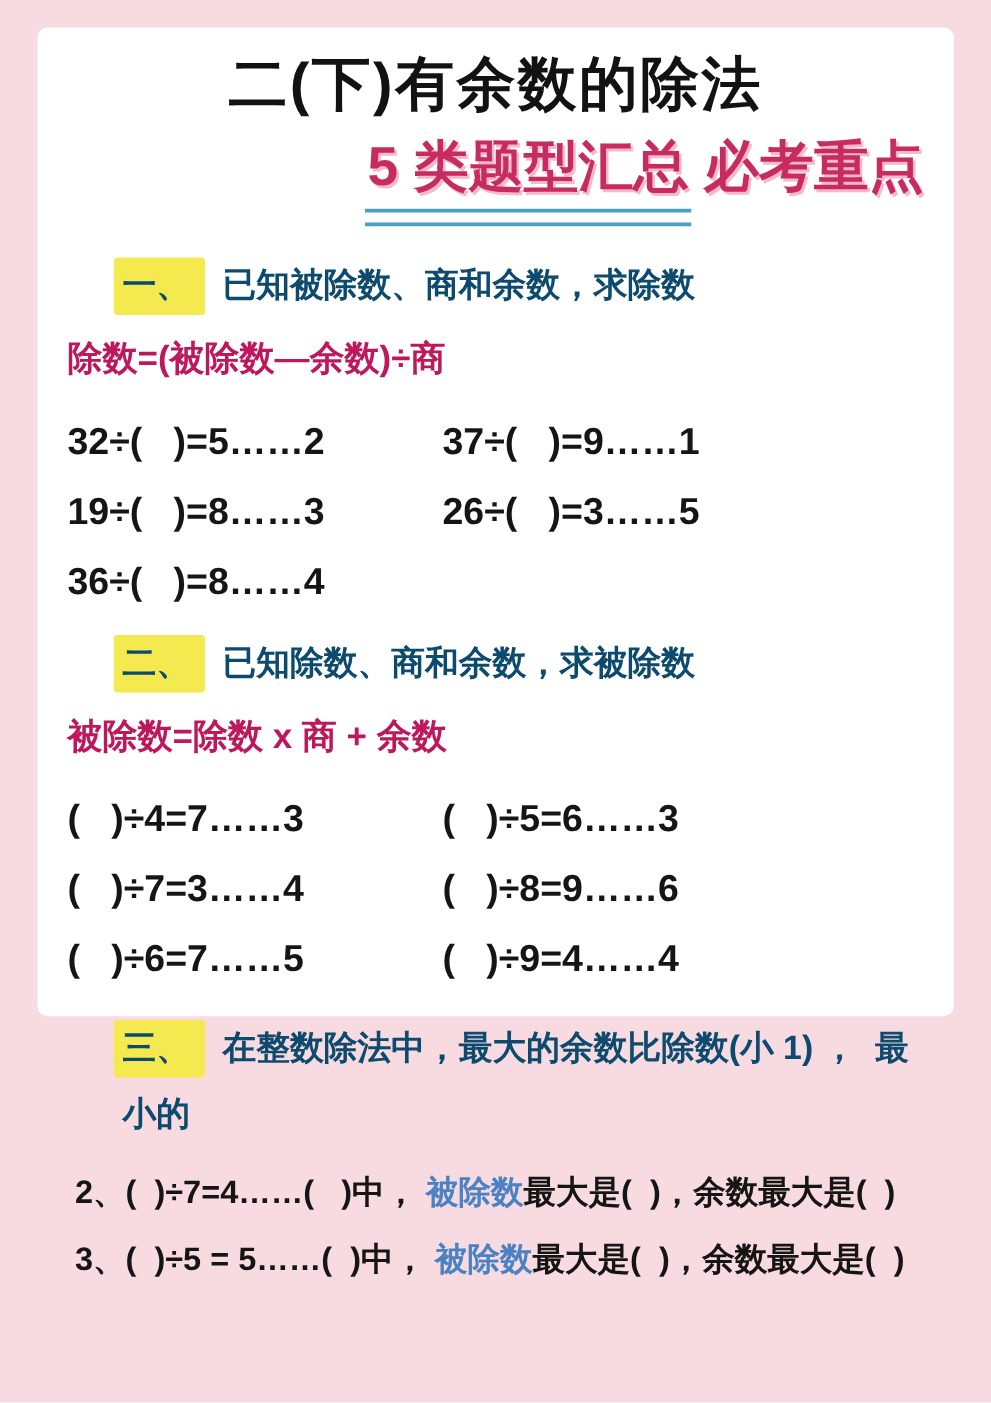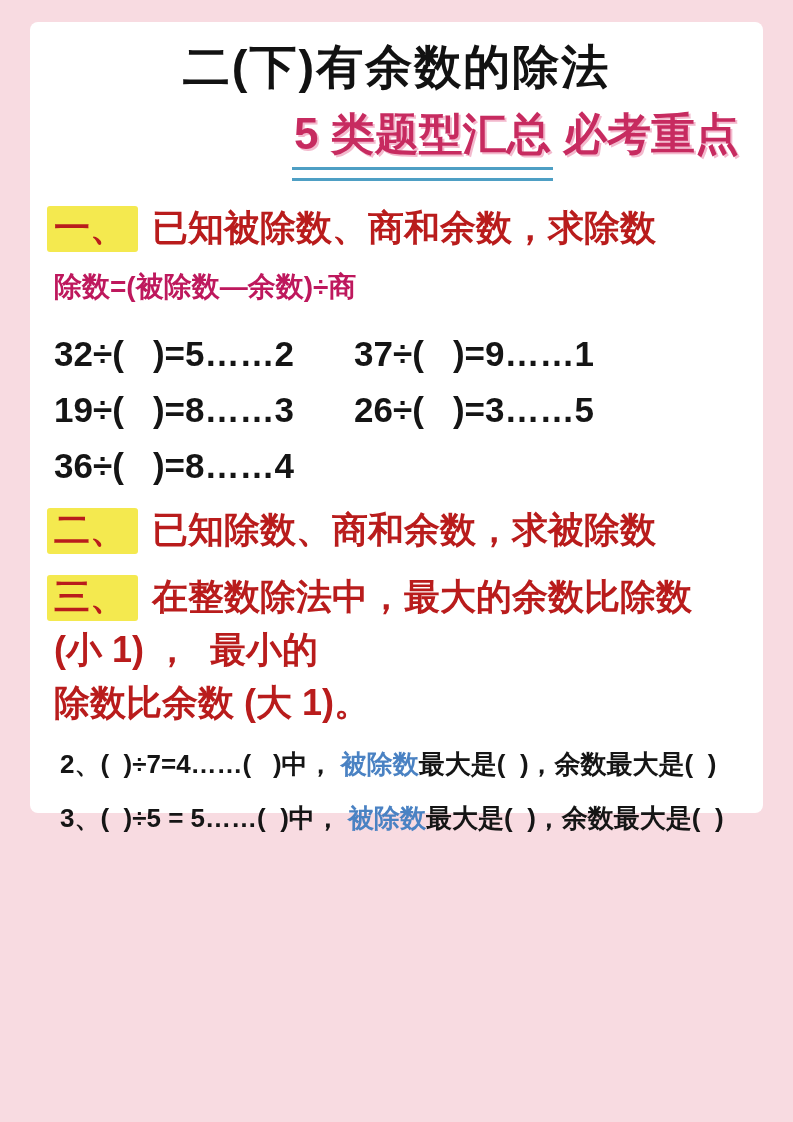--- a/index.html
+++ b/index.html
@@ -47,24 +47,25 @@
     position: absolute;
     left: -2px; right: -2px;
     height: 3px;
     background: #4e9fc4;
   }
   .sub-underlined::before { bottom: -10px; }
   .sub-underlined::after  { bottom: -21px; }
 
   .section { margin: 0; }
   .sec-head {
-    font-size: 36px;
+    font-size: 27px;
     font-weight: 600;
     line-height: 48px;
-    color: #b91c1c;
+    color: #0c4a6e;
+    margin-left: 44px;
   }
   .sec1 { margin-top: 44px; }
   .sec2 { margin-top: 12px; }
   .sec3 { margin-top: 16px; }
   .sec3 .sec-head { line-height: 53px; font-weight: 600; }
 
   .marker {
     display: inline-block;
     background: #f4e94f;
     border-radius: 3px;
@@ -80,21 +81,21 @@
     font-size: 28px;
     font-weight: 600;
     line-height: 38px;
     color: #be185d;
   }
 
   .eq-grid {
     margin-top: 20px;
     display: grid;
     grid-template-columns: 300px 1fr;
-    font-size: 35px;
+    font-size: 30px;
     font-weight: 600;
     line-height: 56px;
     color: #151515;
   }
   .eq-grid .eq { white-space: pre-wrap; }
 
   .items { margin-top: 8px; }
   .item {
     font-size: 26px;
     font-weight: 600;
@@ -127,26 +128,34 @@
         <div class="eq" data-bind="sections.0.equations.1.0">19÷(   )=8……3</div>
         <div class="eq" data-bind="sections.0.equations.2.0">26÷(   )=3……5</div>
         <div class="eq" data-bind="sections.0.equations.2.1">36÷(   )=8……4</div>
       </div>
     </div>
 
     <div class="section sec2">
       <div class="sec-head">
         <span class="marker" data-bind="sections.1.marker">二、</span><span data-bind="sections.1.heading">已知除数、商和余数，求被除数</span>
       </div>
+      <div class="formula" data-bind="sections.1.formula">被除数=除数 x 商 + 余数</div>
+      <div class="eq-grid">
+        <div class="eq" data-bind="sections.1.equations.0.0">(   )÷4=7……3</div>
+        <div class="eq" data-bind="sections.1.equations.0.1">(   )÷5=6……3</div>
+        <div class="eq" data-bind="sections.1.equations.1.0">(   )÷7=3……4</div>
+        <div class="eq" data-bind="sections.1.equations.1.1">(   )÷8=9……6</div>
+        <div class="eq" data-bind="sections.1.equations.2.0">(   )÷6=7……5</div>
+        <div class="eq" data-bind="sections.1.equations.2.1">(   )÷9=4……4</div>
+      </div>
     </div>
 
     <div class="section sec3">
       <div class="sec-head">
         <span class="marker" data-bind="sections.2.marker">三、</span><span data-bind="sections.2.heading_line1">在整数除法中，最大的余数比除数(小 1) ，  最小的</span><br>
-        <span data-bind="sections.2.heading_line2">除数比余数 (大 1)。</span>
       </div>
       <div class="items">
         <div class="item">
           <span data-bind="sections.2.items.1.prefix">2、(  )÷7=4……(   )中， </span><span class="term-blue" data-bind="sections.2.items.1.highlight">被除数</span><span data-bind="sections.2.items.1.suffix">最大是(  )，余数最大是(  )</span>
         </div>
         <div class="item">
           <span data-bind="sections.2.items.2.prefix">3、(  )÷5 = 5……(  )中， </span><span class="term-blue" data-bind="sections.2.items.2.highlight">被除数</span><span data-bind="sections.2.items.2.suffix">最大是(  )，余数最大是(  )</span>
         </div>
       </div>
     </div>

